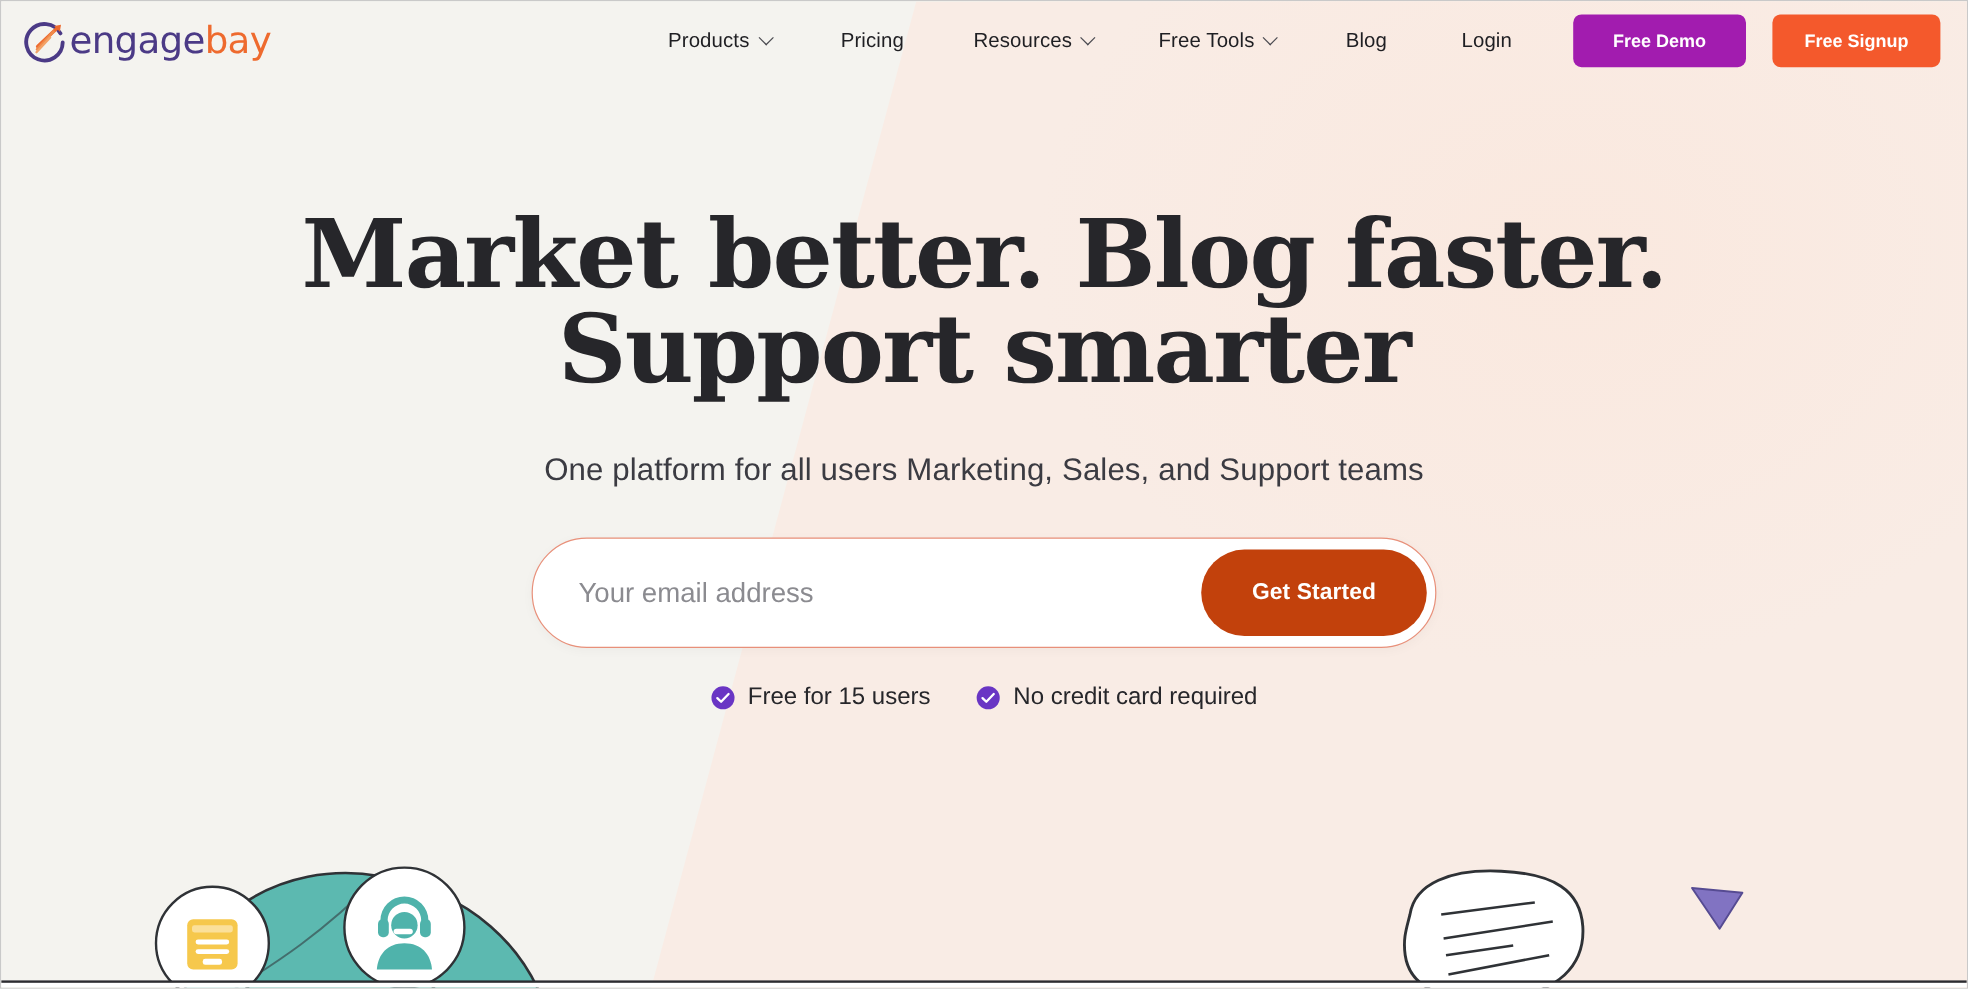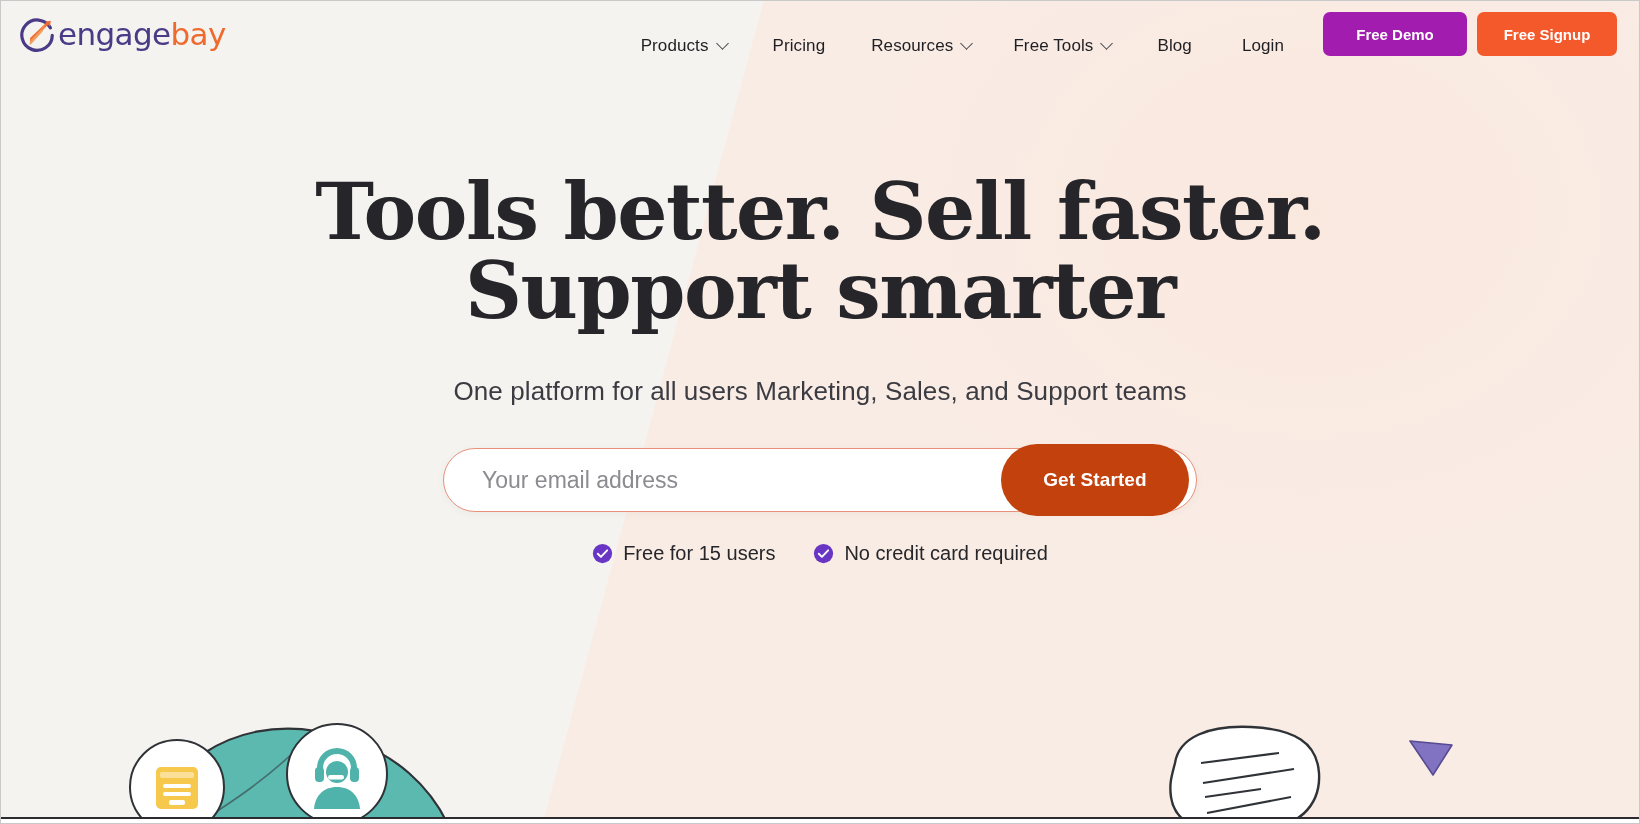--- a/index.html
+++ b/index.html
@@ -82,22 +82,22 @@
     letter-spacing: -0.6px;
     font-weight: 400;
     line-height: 1;
     font-family: "DejaVu Sans", sans-serif;
   }
   .logo-engage { color: #4b3a86; }
   .logo-bay { color: #ee6a2e; font-weight: 400; }
 
   .nav {
     display: flex;
-    align-items: flex-end;
-    gap: 0px;
+    align-items: center;
+    gap: 12px;
     margin-left: auto;
   }
   .nav-item {
     display: flex;
     align-items: center;
     gap: 9px;
     padding: 0 21px;
     font-size: 17px;
     color: #1f1f23;
     cursor: pointer;
@@ -161,21 +161,21 @@
     color: #3b3b42;
     font-weight: 400;
     letter-spacing: 0.1px;
     font-family: "Liberation Sans", sans-serif;
   }
 
   
   .form-wrap {
     margin: 41px auto 0;
     width: 754px;
-    height: 64px;
+    height: 92px;
     background: #ffffff;
     border: 1.6px solid #e8907a;
     border-radius: 46px;
     display: flex;
     align-items: center;
     padding: 0 7px 0 0;
     box-shadow: 0 2px 10px rgba(0,0,0,0.035);
   }
   .email-input {
     flex: 1;
@@ -304,21 +304,21 @@
       </div>
 
       <button class="btn btn-demo">Free Demo</button>
       <button class="btn btn-signup">Free Signup</button>
     </nav>
   </div>
 
   <div class="hero">
 
     <h1 class="headline">
-      <span class="l1">Tools better. Sell faster.</span>
+      <span class="l1">Market better. Blog faster.</span>
       <span class="l2">Support smarter</span>
     </h1>
 
     <p class="subhead">One platform for all users Marketing, Sales, and Support teams</p>
 
     <div class="form-wrap">
       <input class="email-input" type="text" placeholder="Your email address" style="">
       <button class="btn-getstarted">Get Started</button>
     </div>
 

